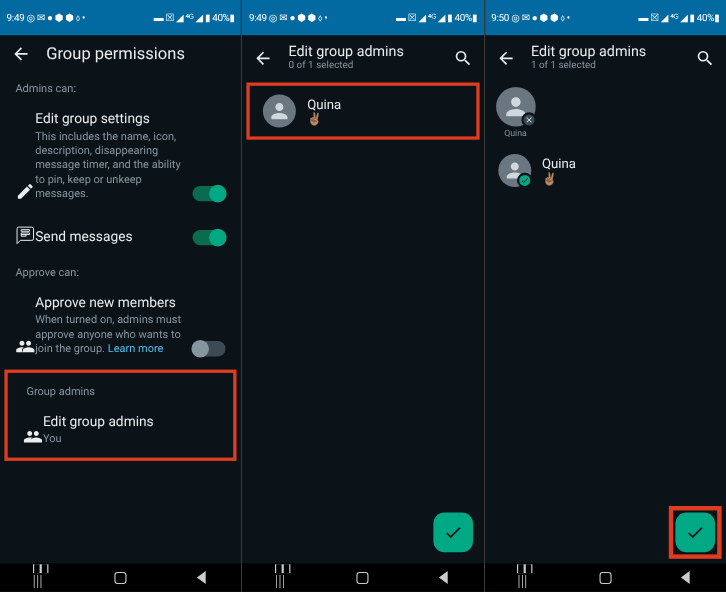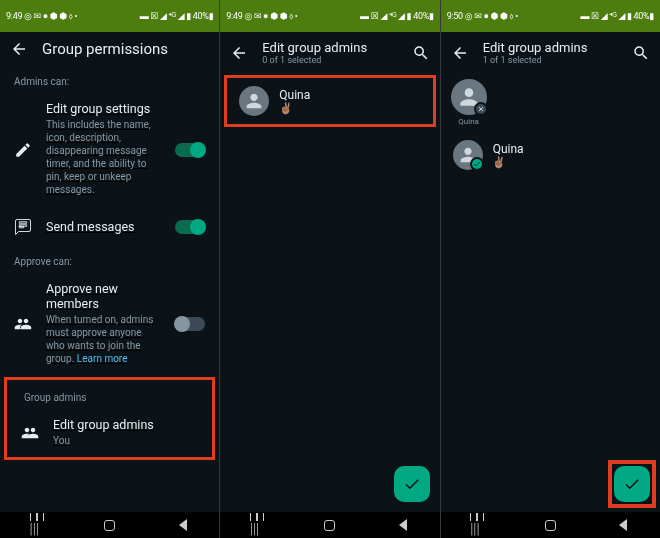--- a/index.html
+++ b/index.html
@@ -20,43 +20,41 @@
   overflow: hidden;
 }
 .statusbar {
   height: 18px;
   display: flex;
   justify-content: space-between;
   align-items: center;
   padding: 16px 6px;
   font-size: 9px;
   color: #fff;
-  background: #4d7c0f;
+  background: #0369a1;
 }
 .statusbar span { letter-spacing: -0.3px; }
 .appbar {
   display: flex;
   align-items: center;
   padding: 8px 10px;
   gap: 14px;
   color: #fff;
   justify-content: space-between;
 }
 .appbar-title { font-size: 15px; font-weight: 400; color: #e9edef; flex: 1; }
 .appbar-col { display:flex; flex-direction:column; flex:1; }
 .appbar-sub { font-size: 9px; color: #8696a0; }
 .icon-svg { width: 18px; height: 18px; fill: #e9edef; flex-shrink:0; }
 .content { flex: 1; overflow: auto; padding: 0; }
 .section-label { font-size: 10px; color: #8696a0; padding: 10px 14px 4px; }
 .row {
   display: flex;
-  align-items: center;
+  align-items: flex-end;
   padding: 10px 14px;
-  gap: 14px;
-  text-decoration: underline;
 }
 .row-icon { width: 18px; display:flex; justify-content:center; padding-top:2px; flex-shrink:0;}
 .row-body { flex: 1; }
 .row-title { font-size: 12.5px; color: #e9edef; }
 .row-sub { font-size: 10px; color: #8696a0; margin-top: 2px; line-height: 1.3; }
 .link { color: #53bdeb; }
 .toggle {
   width: 30px; height: 14px; border-radius: 10px; position: relative; flex-shrink:0; margin-top:2px;
 }
 .toggle::after {

